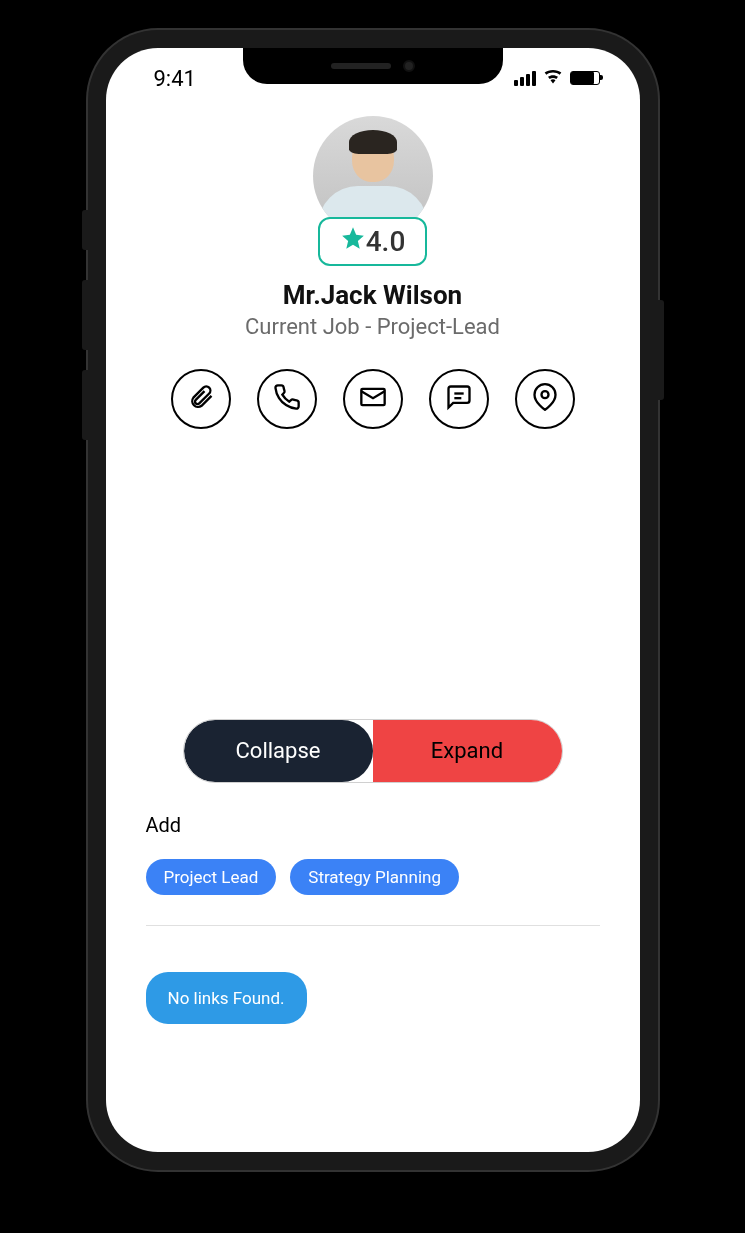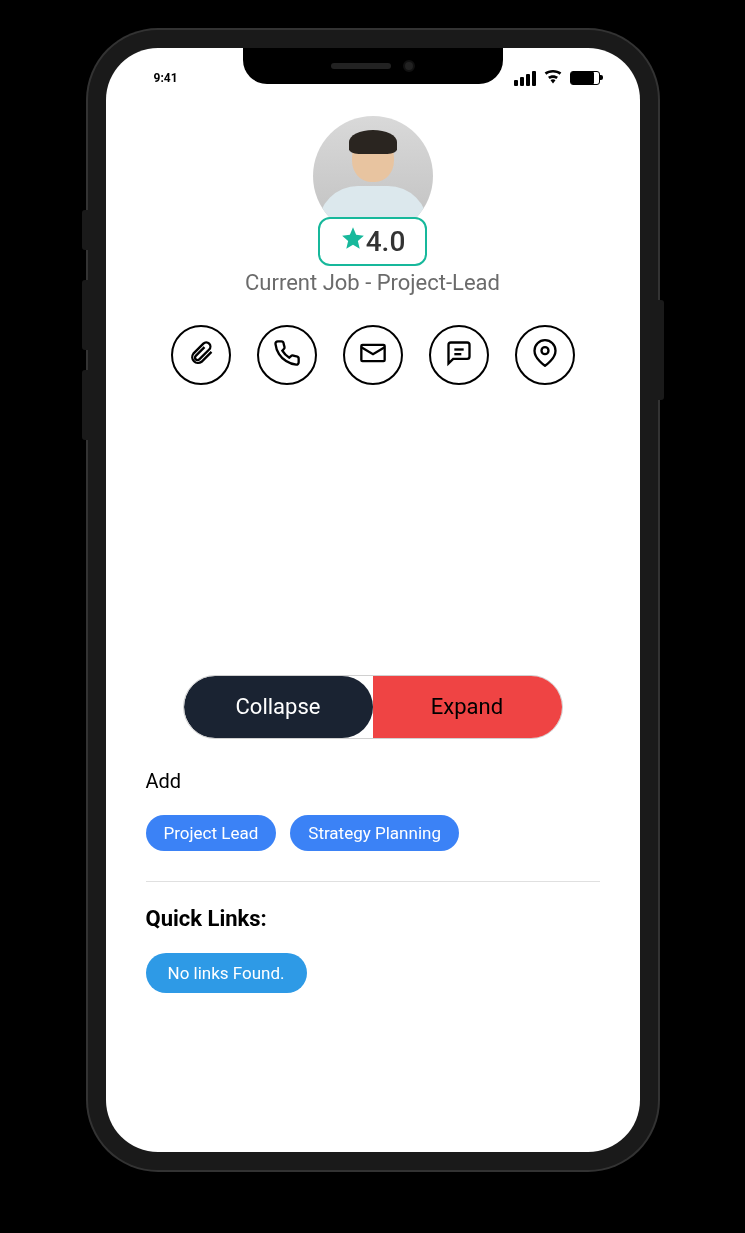--- a/index.html
+++ b/index.html
@@ -62,22 +62,22 @@
 
 .status-bar {
   height: 48px;
   display: flex;
   justify-content: space-between;
   align-items: center;
   padding: 0 30px;
   padding-top: 12px;
 }
 .status-time {
-  font-weight: 700;
-  font-size: 12px;
+  font-weight: 400;
+  font-size: 22px;
   margin-left: 18px;
 }
 .status-icons {
   display: flex;
   gap: 7px;
   align-items: center;
   margin-right: 10px;
 }
 .signal-bars { display: flex; gap: 2px; align-items: flex-end; }
 .signal-bars span { width: 4px; background: #000; border-radius: 1px; }
@@ -202,21 +202,21 @@
   border-radius: 20px;
   font-size: 17px;
 }
 .divider { height: 1px; background: #e0e0e0; margin: 30px 40px 0; }
 
 .quick-links { padding: 0 40px; margin-top: 24px; }
 .link-pill {
   display: inline-block;
   background: #2e9ae6;
   color: #fff;
-  padding: 10px 22px;
+  padding: 16px 22px;
   border-radius: 22px;
   font-size: 17px;
   margin-top: 22px;
 }
 </style>
 </head>
 <body>
 
 <div class="phone-frame">
   <div class="side-btn-left-1"></div>
@@ -260,20 +260,21 @@
           </div>
         </div>
         <div class="rating-badge">
           <span class="star-icon">
             <svg width="26" height="26" viewBox="0 0 24 24" fill="#17b89b">
                 <path d="M12 2l2.9 6.9L22 10l-5.5 4.8L18.2 22 12 18.3 5.8 22l1.7-7.2L2 10l7.1-1.1L12 2z"></path>
               </svg>
           </span>
           <span class="rating-value">4.0</span>
         </div>
+        <div class="profile-name">Mr.Jack Wilson</div>
         <div class="profile-job">Current Job - Project-Lead</div>
       </div>
 
       <div class="action-row">
         <div class="action-btn">
           <span>
             <svg viewBox="0 0 24 24" fill="none" stroke-width="2">
                 <path d="M21 11l-8.5 8.5a5 5 0 01-7-7L14 4a3.5 3.5 0 015 5l-8.5 8.5a2 2 0 01-3-3L15 7"></path>
               </svg>
           </span>
@@ -325,19 +326,18 @@
         </div>
         <div class="tags-row">
           <div class="tag">Project Lead</div>
           <div class="tag">Strategy Planning</div>
         </div>
       </div>
 
       <div class="divider"></div>
 
       <div class="quick-links">
-        <div class="section-title">Quick Links:</div>
         <div class="link-pill">No links Found.</div>
       </div>
 
     </div>
   </div>
 </div>
 
 </body></html>

